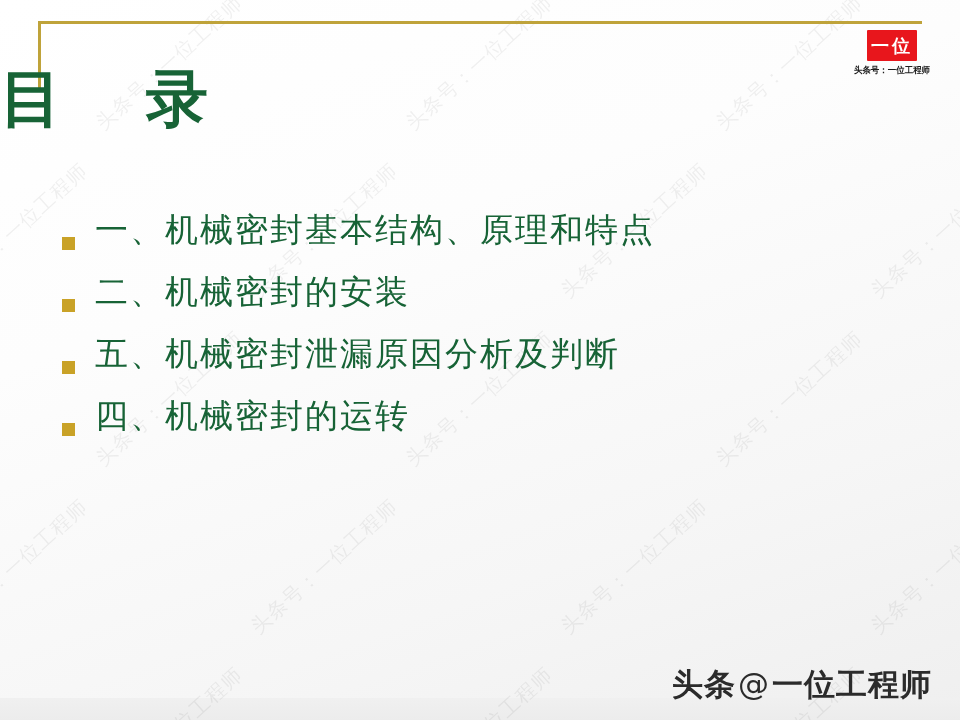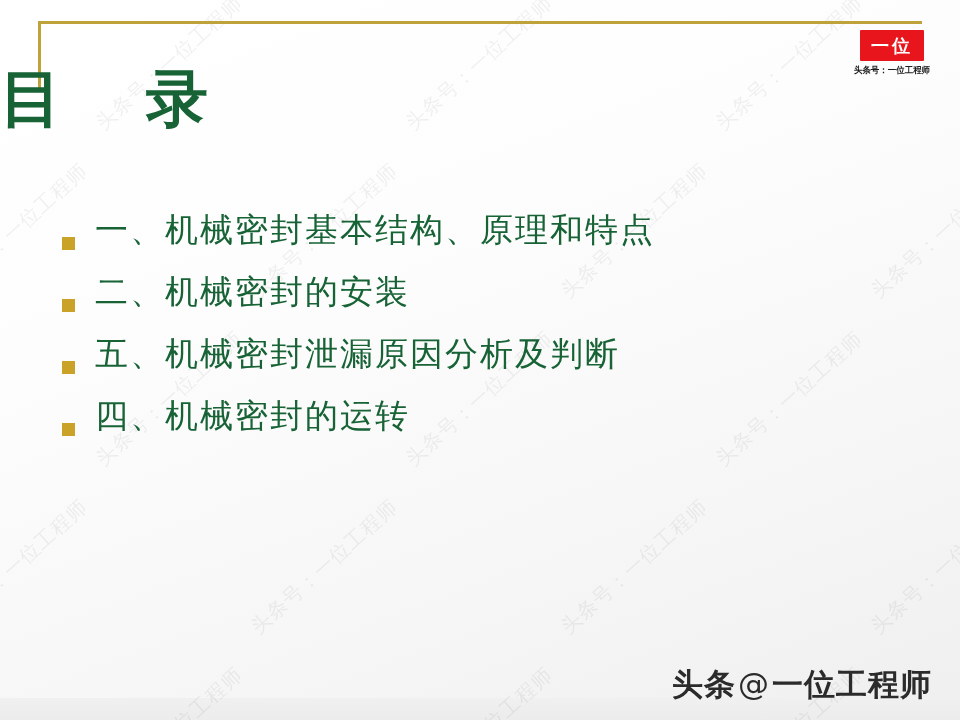--- a/index.html
+++ b/index.html
@@ -80,21 +80,21 @@
   
   .logo-block {
     position: absolute;
     right: 22px;
     top: 30px;
     z-index: 6;
     text-align: center;
     width: 92px;
   }
   .logo-mark {
-    width: 64px;
+    width: 50px;
     height: 31px;
     margin: 0 auto;
     background: #e8161c;
     color: #ffffff;
     font-size: 18px;
     line-height: 31px;
     letter-spacing: 3px;
     font-weight: 700;
     font-family: "DejaVu Sans", "Liberation Sans", sans-serif;
     border-radius: 1px;

